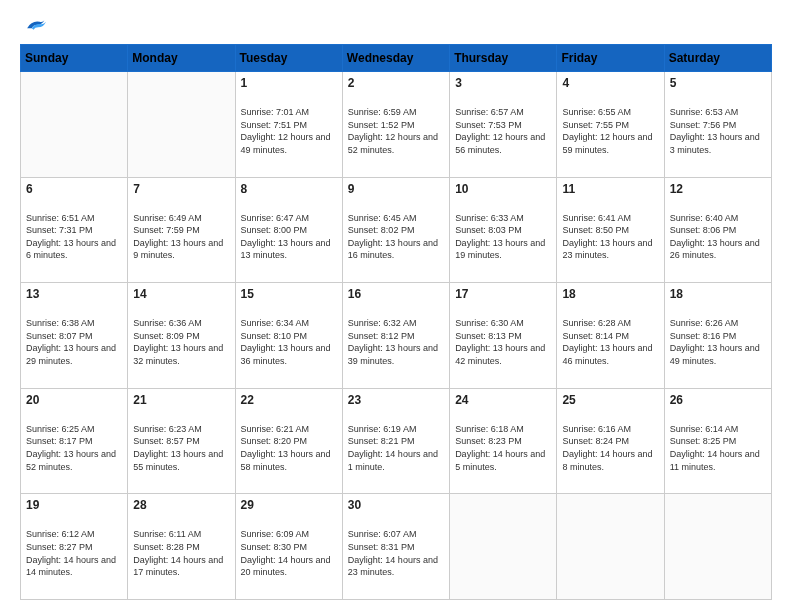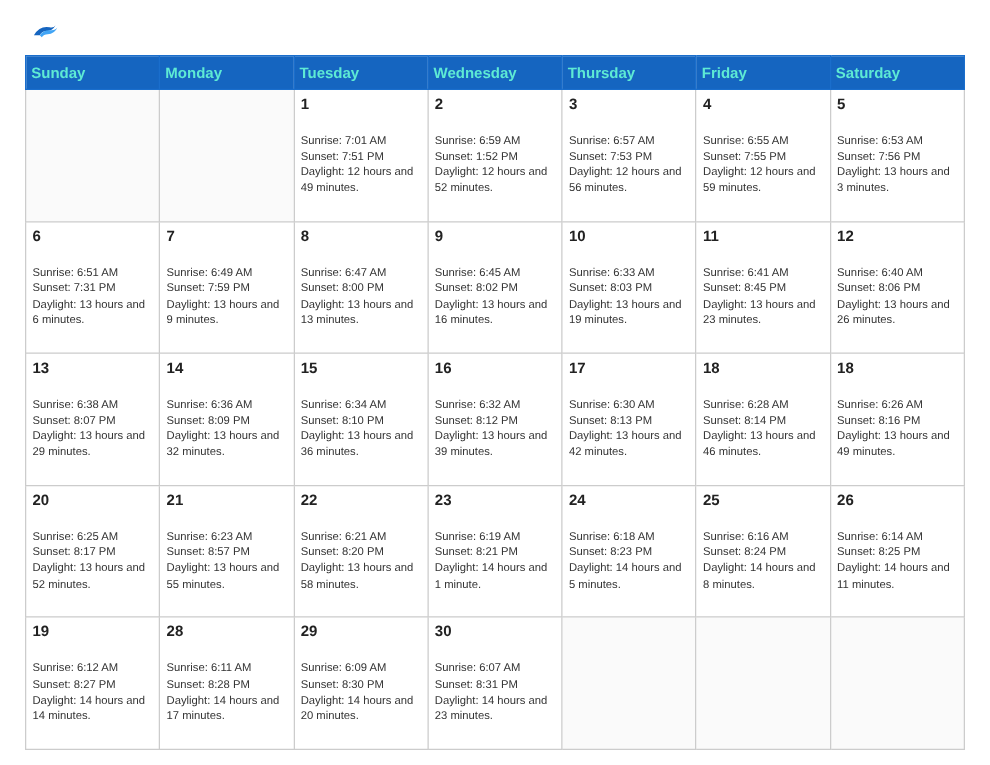--- a/index.html
+++ b/index.html
@@ -64,21 +64,21 @@
     }
     .calendar {
       flex: 1;
       border: 1px solid #ccc;
       border-collapse: collapse;
       width: 100%;
       table-layout: fixed;
     }
     .calendar th {
       background: #1565C0;
-      color: #5eead4;
+      color: #000000;
       font-size: 12px;
       font-weight: bold;
       padding: 6px 4px;
       text-align: left;
       border: 1px solid #1a6ecc;
     }
     .calendar td {
       border: 1px solid #ccc;
       vertical-align: top;
       padding: 4px 5px;
@@ -198,21 +198,21 @@
           </td>
           <td>
             <span class="day-number">10</span>
             <div class="day-info">Sunrise: 6:33 AM
 Sunset: 8:03 PM
 Daylight: 13 hours and 19 minutes.</div>
           </td>
           <td>
             <span class="day-number">11</span>
             <div class="day-info">Sunrise: 6:41 AM
-Sunset: 8:45 PM
+Sunset: 8:50 PM
 Daylight: 13 hours and 23 minutes.</div>
           </td>
           <td>
             <span class="day-number">12</span>
             <div class="day-info">Sunrise: 6:40 AM
 Sunset: 8:06 PM
 Daylight: 13 hours and 26 minutes.</div>
           </td>
         </tr>
         <tr>

